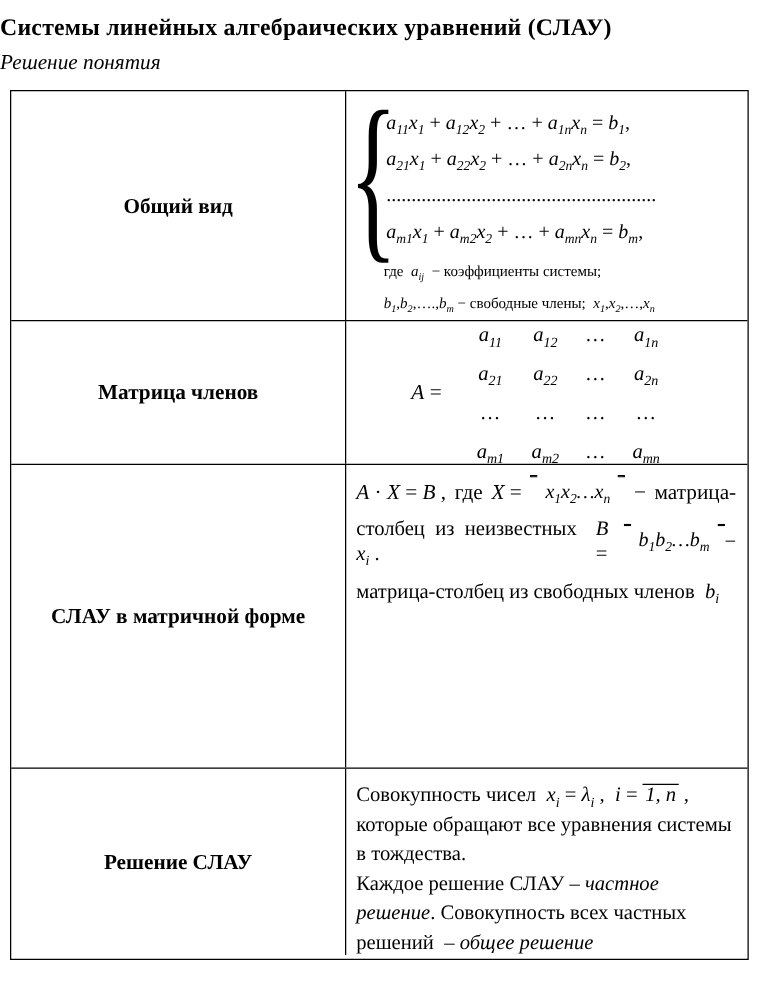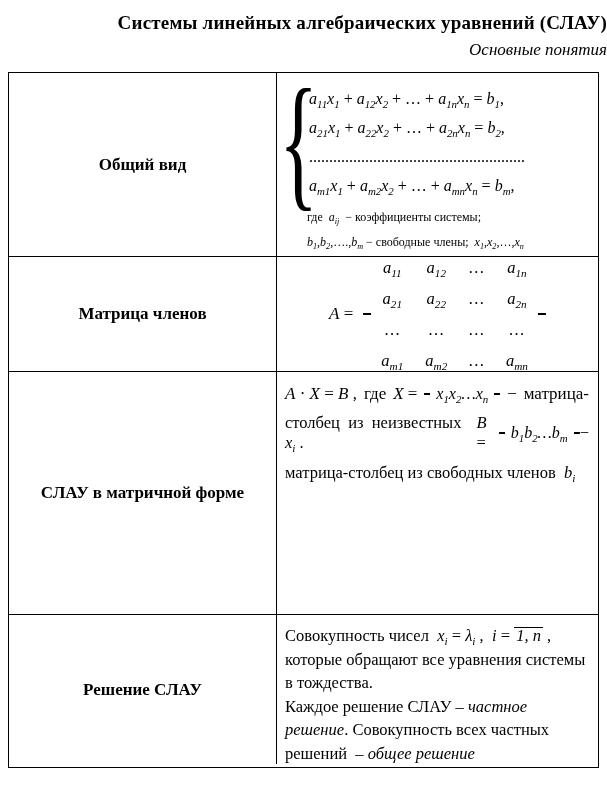--- a/index.html
+++ b/index.html
@@ -1,19 +1,19 @@
 <!DOCTYPE html>
 <html><head>
 <meta charset="utf-8">
 <style>
   html,body{margin:0;padding:0;background:#fff;}
   body{width:607px;height:789px;font-family:"Liberation Serif",serif;color:#000;}
   .page{position:relative;width:607px;height:789px;background:#fff;overflow:hidden;}
 
-  .hdr{position:absolute;top:12px;left:0;width:100%;text-align:right;}
+  .hdr{position:absolute;top:12px;left:0;width:100%;text-align:left;}
   .title{font-size:19px;font-weight:bold;letter-spacing:0.2px;}
   .subtitle{font-size:17px;font-style:italic;margin-top:6px;}
 
   .tbl{position:absolute;left:8px;top:72px;width:591px;height:696px;box-sizing:border-box;
        border:1.5px solid #000;display:flex;flex-direction:column;}
   .trow{display:flex;box-sizing:border-box;border-bottom:1.5px solid #000;}
   .trow:last-child{border-bottom:none;}
   .tc-term{width:268px;box-sizing:border-box;border-right:1.5px solid #000;
            display:flex;align-items:center;justify-content:center;font-size:17px;text-align:center;font-weight:bold;}
   .tc-def{flex:1;box-sizing:border-box;overflow:hidden;}
@@ -24,21 +24,21 @@
 
   
   .sys{display:flex;align-items:center;padding:8px 0 0 2px;}
   .brace{display:inline-block;width:30px;font-size:148px;line-height:0.82;
          transform:scaleX(0.55);transform-origin:left center;font-weight:400;}
   .eqs .tline{font-size:16px;line-height:29px;white-space:pre;}
   .notes{padding:3px 0 0 7px;}
   .notes .tline{font-size:12px;line-height:24.5px;margin-left:23px;}
 
   
-  .pgroup{display:flex;align-items:center;font-family:Liberation Serif, serif;}
+  .pgroup{display:flex;align-items:flex-start;font-family:Liberation Serif, serif;}
   .lp,.rp{width:8px;box-sizing:border-box;}
   .lp{border:1.5px solid #000;border-right:none;border-radius:10px 0 0 10px;margin-right:8px;}
   .rp{border:1.5px solid #000;border-left:none;border-radius:0 10px 10px 0;margin-left:8px;}
 
   
   .mxline{height:100%;display:flex;align-items:center;justify-content:center;font-size:17px;}
   .mxeq{margin-right:10px;}
   .mx{display:grid;grid-template-columns:repeat(4,auto);column-gap:22px;row-gap:11px;
       font-size:16.5px;text-align:center;padding:6px 2px;}
 
@@ -61,21 +61,21 @@
   .r4 .tline{font-size:16.5px;line-height:23.5px;}
   .ov{display:inline-block;border-top:1.2px solid #000;line-height:1.02;font-style:italic;padding:0 2px;}
 </style>
 </head>
 <body>
 
 <div class="page">
 
   <div class="hdr">
     <div class="title">Системы линейных алгебраических уравнений (СЛАУ)</div>
-    <div class="subtitle">Основные понятия</div>
+    <div class="subtitle">Решение понятия</div>
   </div>
 
   <div class="tbl">
 
     <div class="trow" style="height:184px">
       <div class="tc-term">Общий вид</div>
       <div class="tc-def">
         <div class="sys">
           <span class="brace">{</span>
           <div class="eqs">

